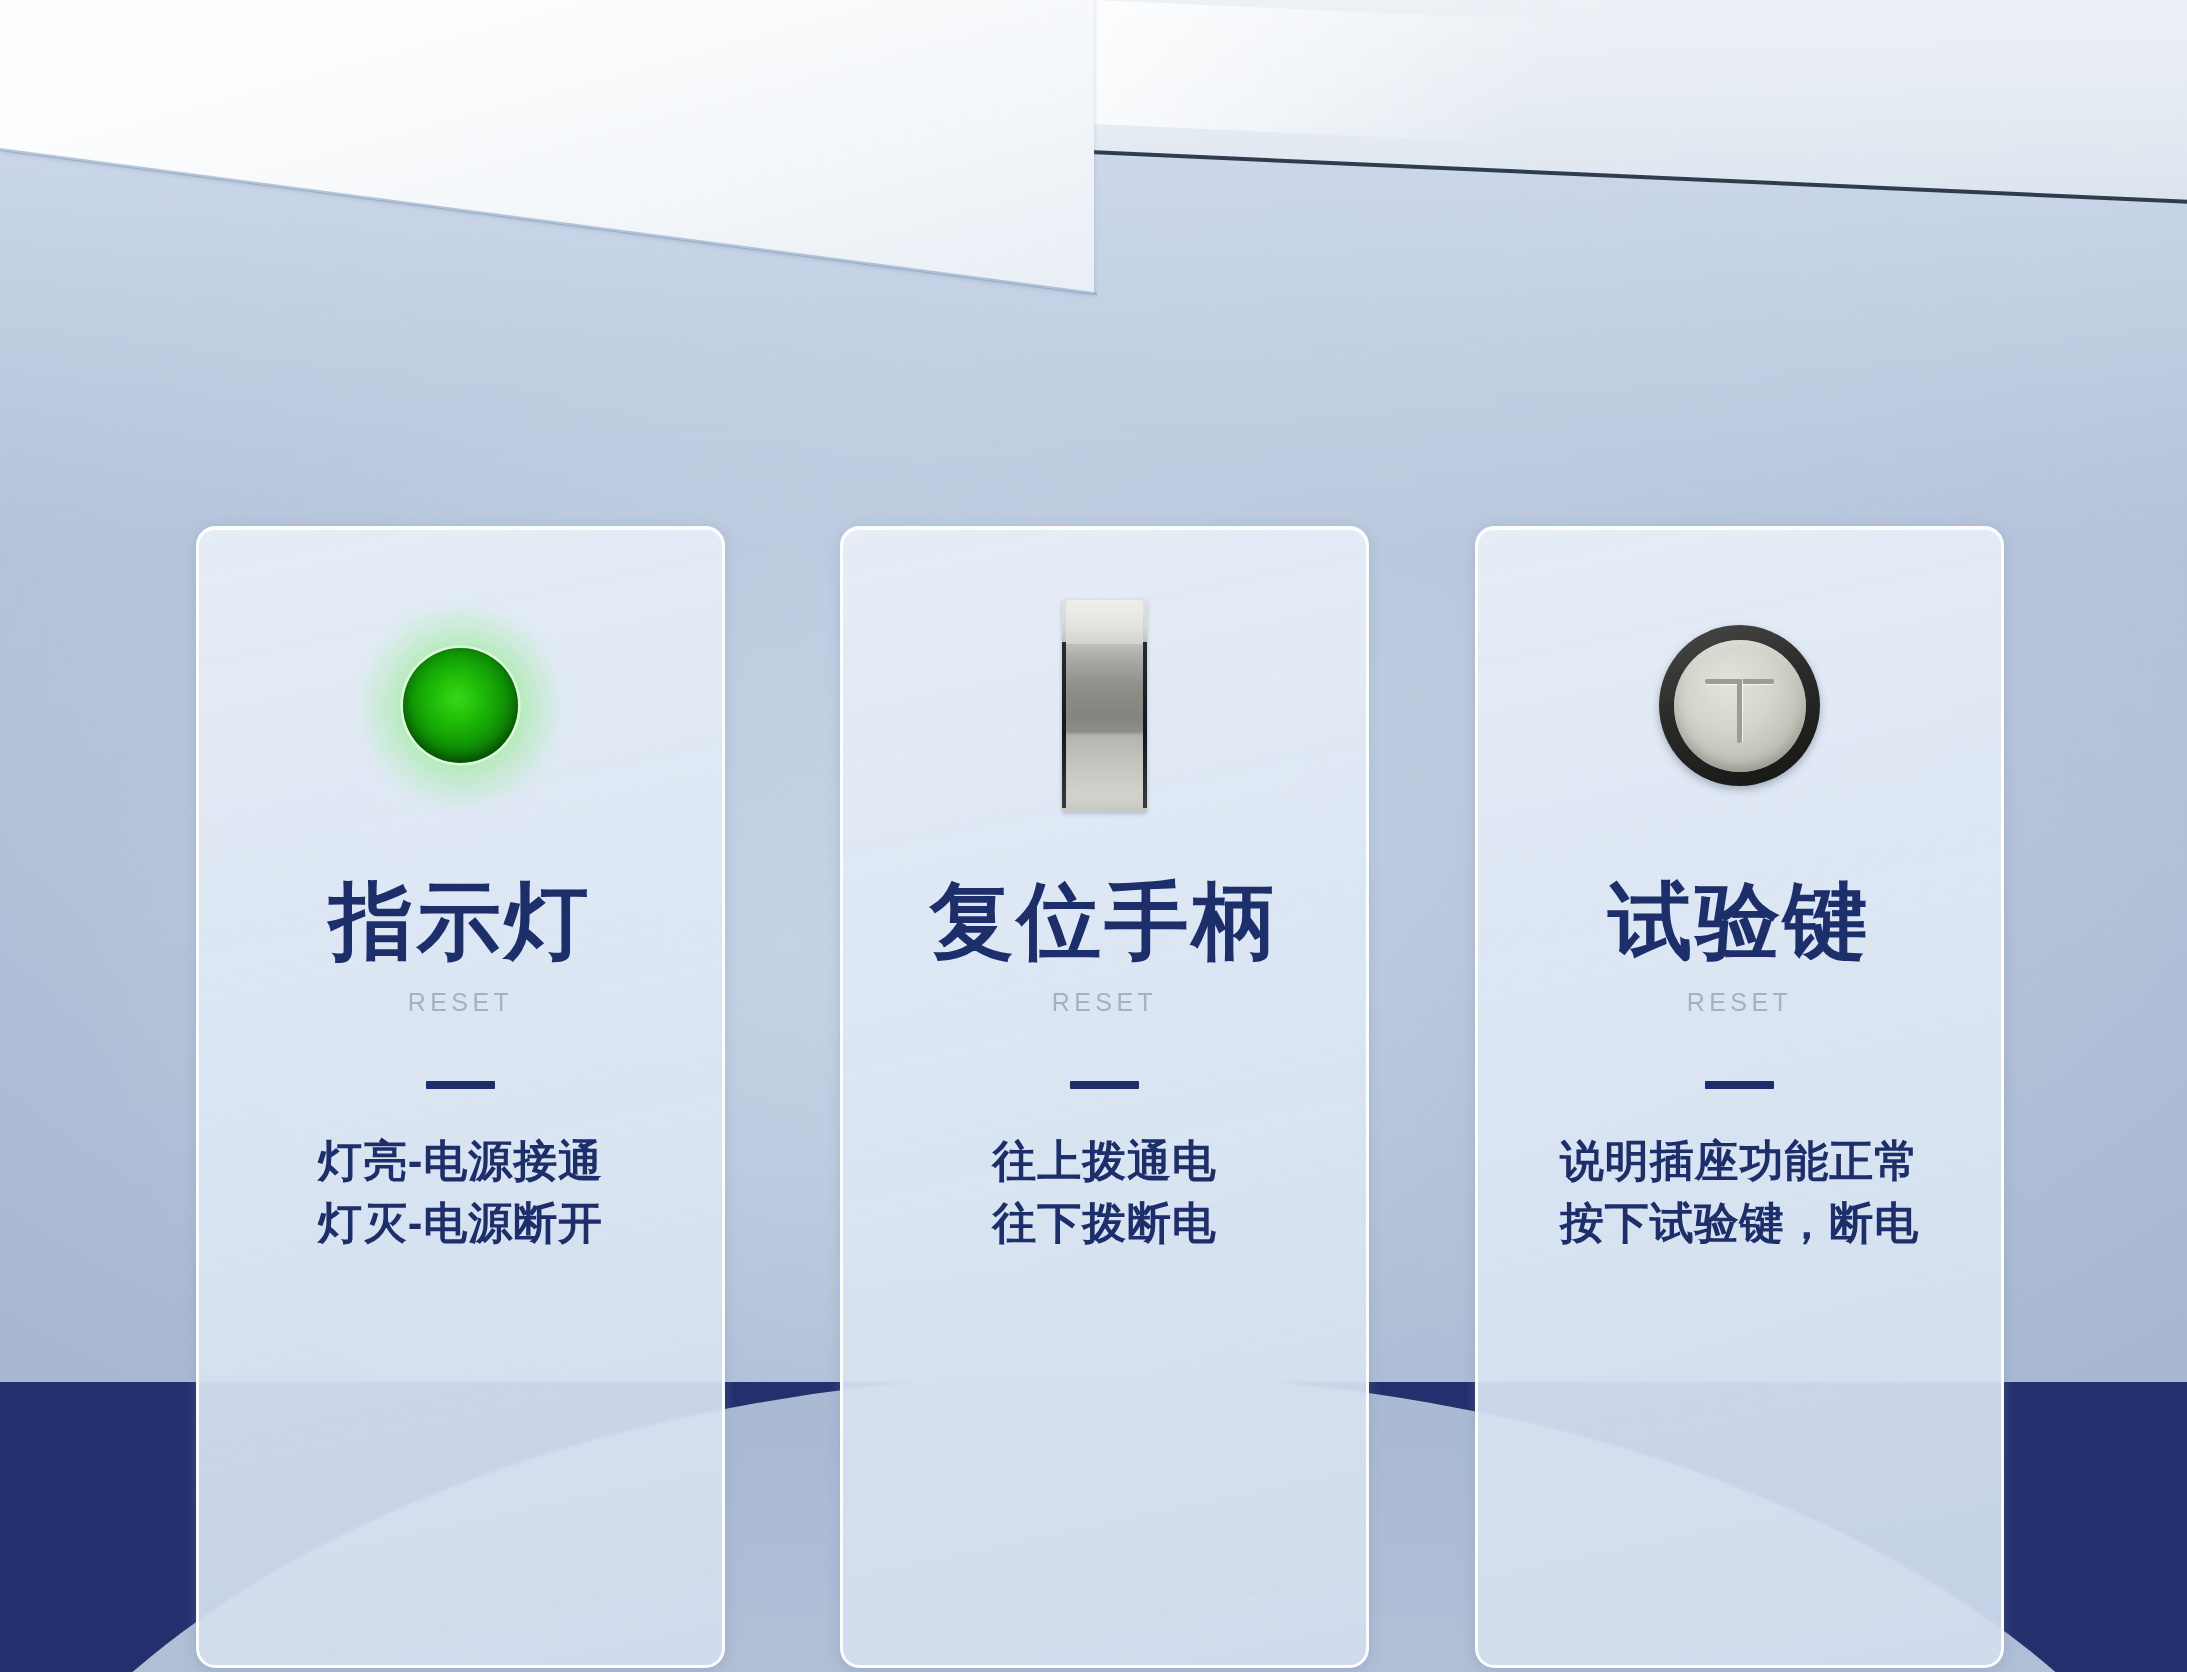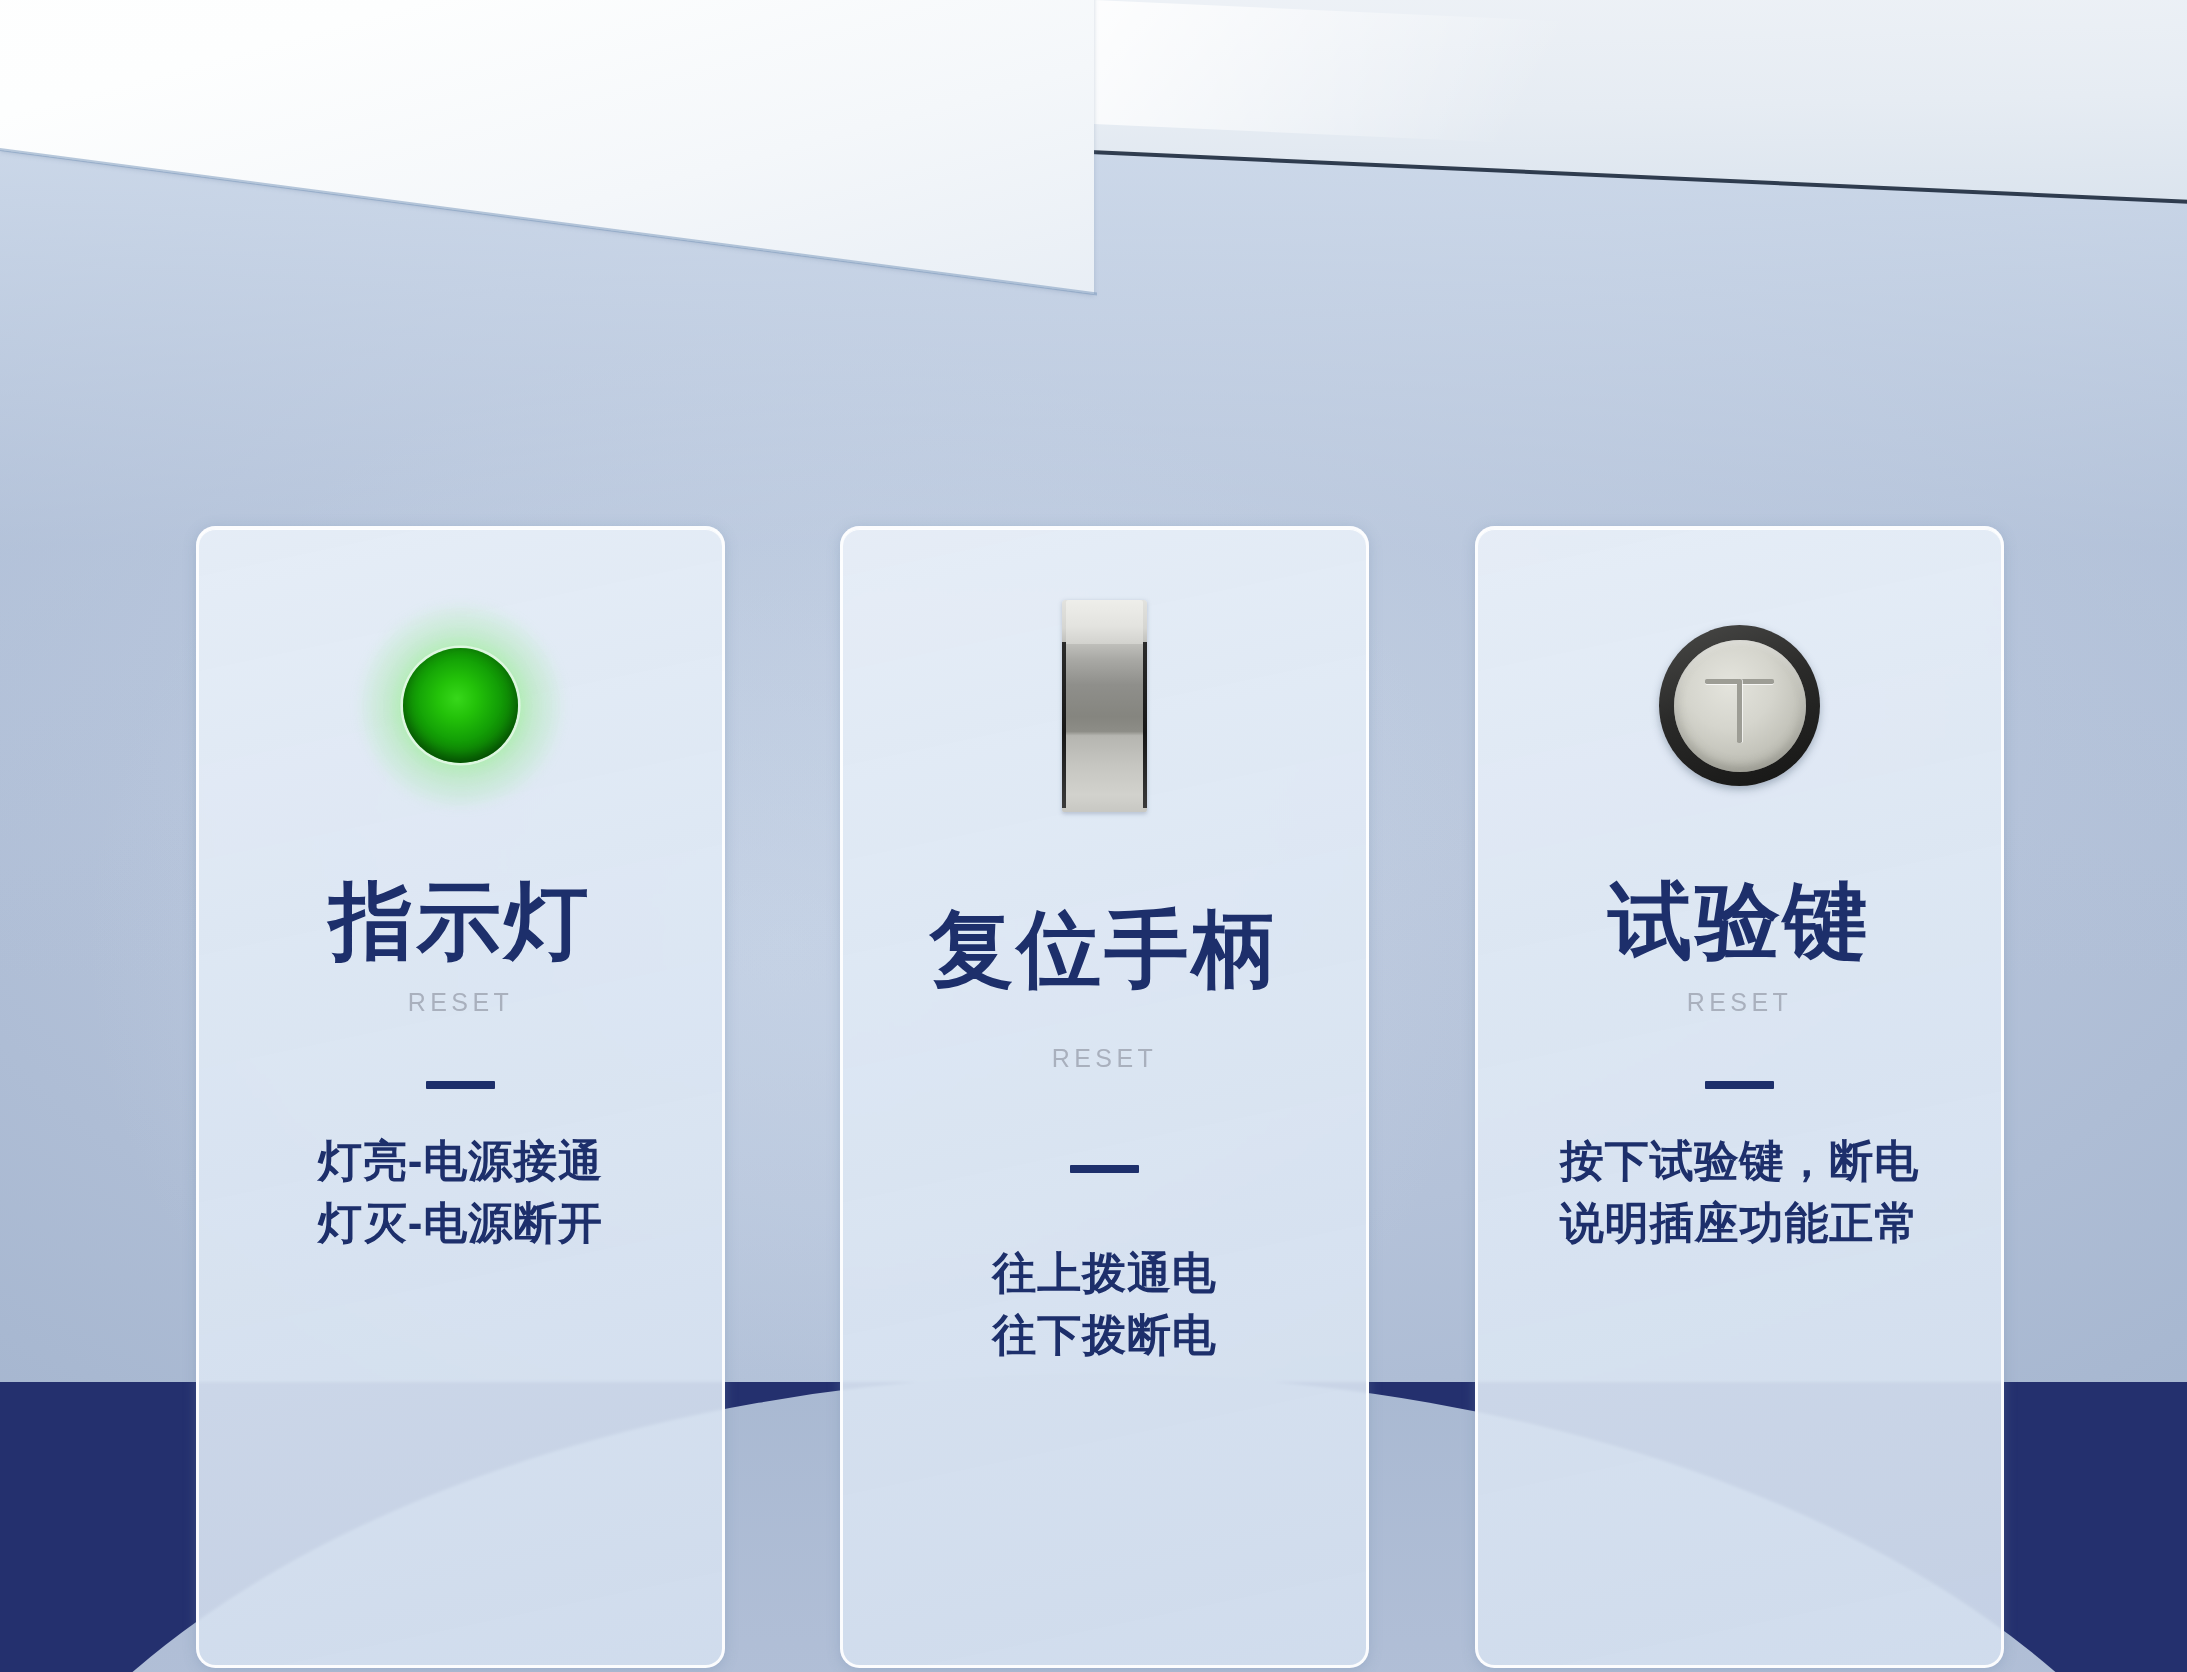--- a/index.html
+++ b/index.html
@@ -84,21 +84,21 @@
     background:linear-gradient(168deg,
        rgba(231,238,247,.96) 0%,
        rgba(222,232,244,.94) 38%,
        rgba(216,227,241,.93) 70%,
        rgba(210,222,238,.92) 100%);
     box-shadow:0 2.6px 12.4px rgba(110,135,170,.30), inset 0 0.9px 0 rgba(255,255,255,.9);
     backdrop-filter:blur(1.8px);
     display:flex; flex-direction:column; align-items:center;
   }
   .card.c1 { left:196px; }
-  .card.c2 { left:840px;gap:28px; }
+  .card.c2 { left:840px; }
   .card.c3 { left:1475px; }
 
   .icon-wrap {
     height:353px; width:100%;
     display:flex; align-items:center; justify-content:center;
   }
 
   
   .led-box { position:relative; width:203px; height:203px; display:flex; align-items:center; justify-content:center; }
   .led-glow {
@@ -248,19 +248,19 @@
       <div class="tbtn">
         <div class="tbtn-face">
           <div class="tbtn-t"></div>
         </div>
       </div>
     </div>
     <div class="title">试验键</div>
     <div class="subtitle">RESET</div>
     <div class="divider"></div>
     <div class="desc">
+      <div>说明插座功能正常</div>
       <div>按下试验键，断电</div>
-      <div>说明插座功能正常</div>
     </div>
   </div>
 
 </div>
 
 
 </body></html>

